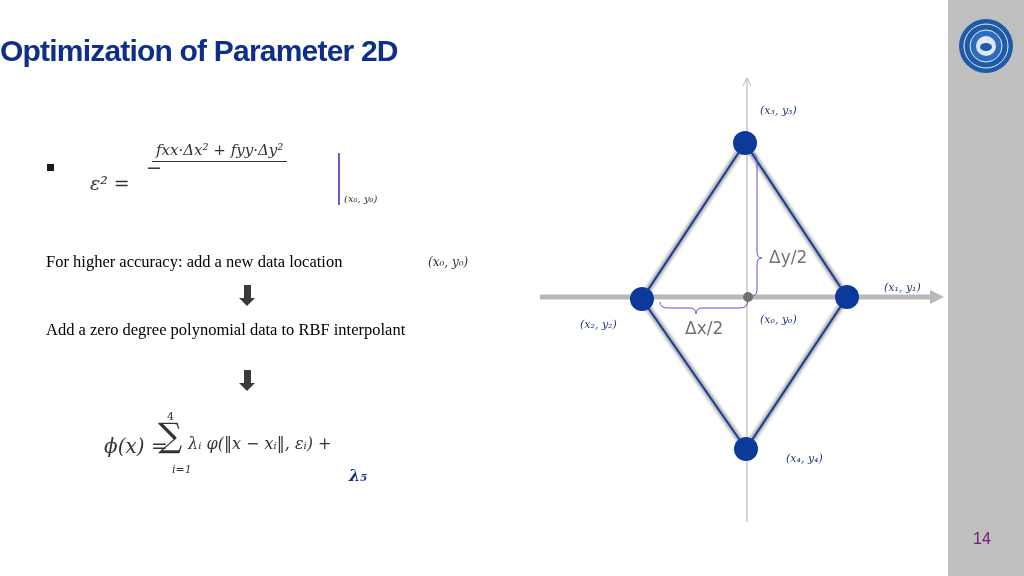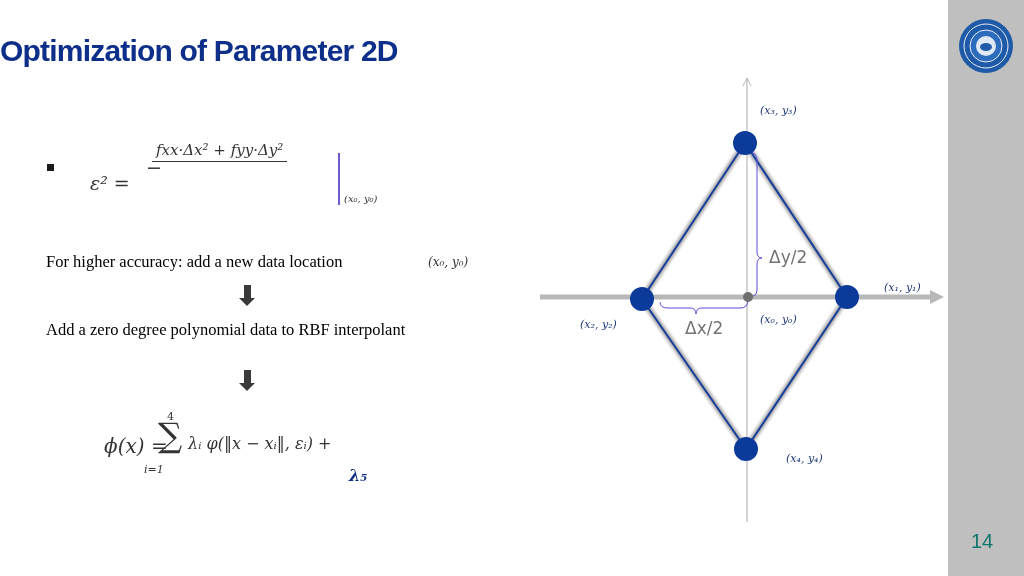--- a/index.html
+++ b/index.html
@@ -1,21 +1,21 @@
 <!DOCTYPE html>
 <html><head>
 <meta charset="utf-8">
 <style>
   html, body { margin:0; padding:0; }
   body { width:1024px; height:576px; position:relative; background:#ffffff; overflow:hidden;
          font-family:"Liberation Serif", serif; }
   .sidebar { position:absolute; left:948px; top:0; width:76px; height:576px; background:#bfbfbf; }
   .logo { position:absolute; left:958px; top:18px; width:56px; height:56px; }
   .page-num { position:absolute; left:948px; width:68px; top:530px; text-align:center;
-              color:#0f766e; font-family:"Liberation Sans", sans-serif; font-size:20px; }
+              color:#701a75; font-family:"Liberation Sans", sans-serif; font-size:16px; }
   .title { position:absolute; left:0; width:1016px; top:34px; text-align:left;
            font-family:"Liberation Sans", sans-serif; font-weight:bold; font-size:30px;
            color:#0d2f8a; letter-spacing:-0.8px; }
   .bullet { position:absolute; left:47px; top:164px; width:7px; height:7px; background:#1a1a1a; }
   .math { font-family:"DejaVu Serif", serif; font-style:italic; color:#333; }
   .eps-lhs { position:absolute; left:90px; top:172px; font-size:19px; }
   .frac { position:absolute; left:148px; top:141px; text-align:center; font-size:15px; }
   .frac .num { padding:0 4px 2px; border-bottom:1.2px solid #333; }
   .frac .den { padding-top:2px; }
   .evalbar { position:absolute; left:338px; top:153px; width:1.5px; height:52px; background:#6a5acd; }
@@ -53,21 +53,21 @@
 
 <div class="text" style="left:46px;top:252px;">For higher accuracy: add a new data location</div>
 <div class="small-label" style="position:absolute;left:428px;top:255px;font-size:12px;">(x₀, y₀)</div>
 <div class="arrow-down" style="left:244px;top:285px;"></div>
 <div class="text" style="left:46px;top:320px;">Add a   zero degree polynomial data to RBF interpolant</div>
 <div class="arrow-down" style="left:244px;top:370px;"></div>
 
 <div class="math" style="position:absolute;left:104px;top:434px;font-size:20px;">ϕ(x) =</div>
 <div class="math" style="position:absolute;left:167px;top:410px;font-size:11px;font-style:normal;">4</div>
 <div style="position:absolute;left:158px;top:418px;font-size:34px;color:#333;font-family:'DejaVu Serif',serif;line-height:1;">∑</div>
-<div class="math" style="position:absolute;left:144px;top:463px;font-size:11px;">i=1</div>
+<div class="math" style="position:absolute;left:172px;top:463px;font-size:11px;">i=1</div>
 <div class="math" style="position:absolute;left:188px;top:434px;font-size:16px;">λᵢ φ(‖x − xᵢ‖, εᵢ) +</div>
 <div class="math" style="position:absolute;left:349px;top:434px;font-size:16px;font-weight:bold;color:#0d2f8a;margin-top:32px;">λ₅</div>
 
 <svg style="position:absolute;left:0;top:0;" width="948" height="576">
   <defs>
     <filter id="sh" x="-20%" y="-20%" width="140%" height="140%">
       <feGaussianBlur stdDeviation="1.5"></feGaussianBlur>
     </filter>
   </defs>
 

